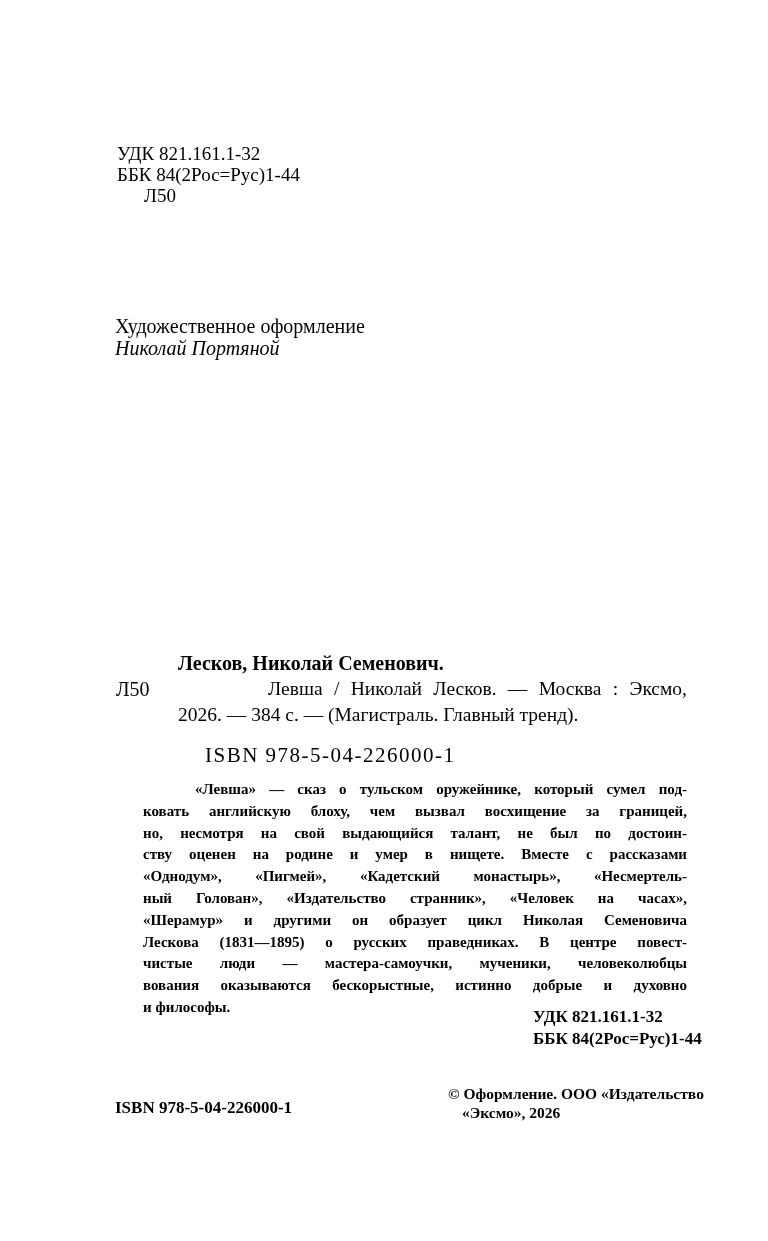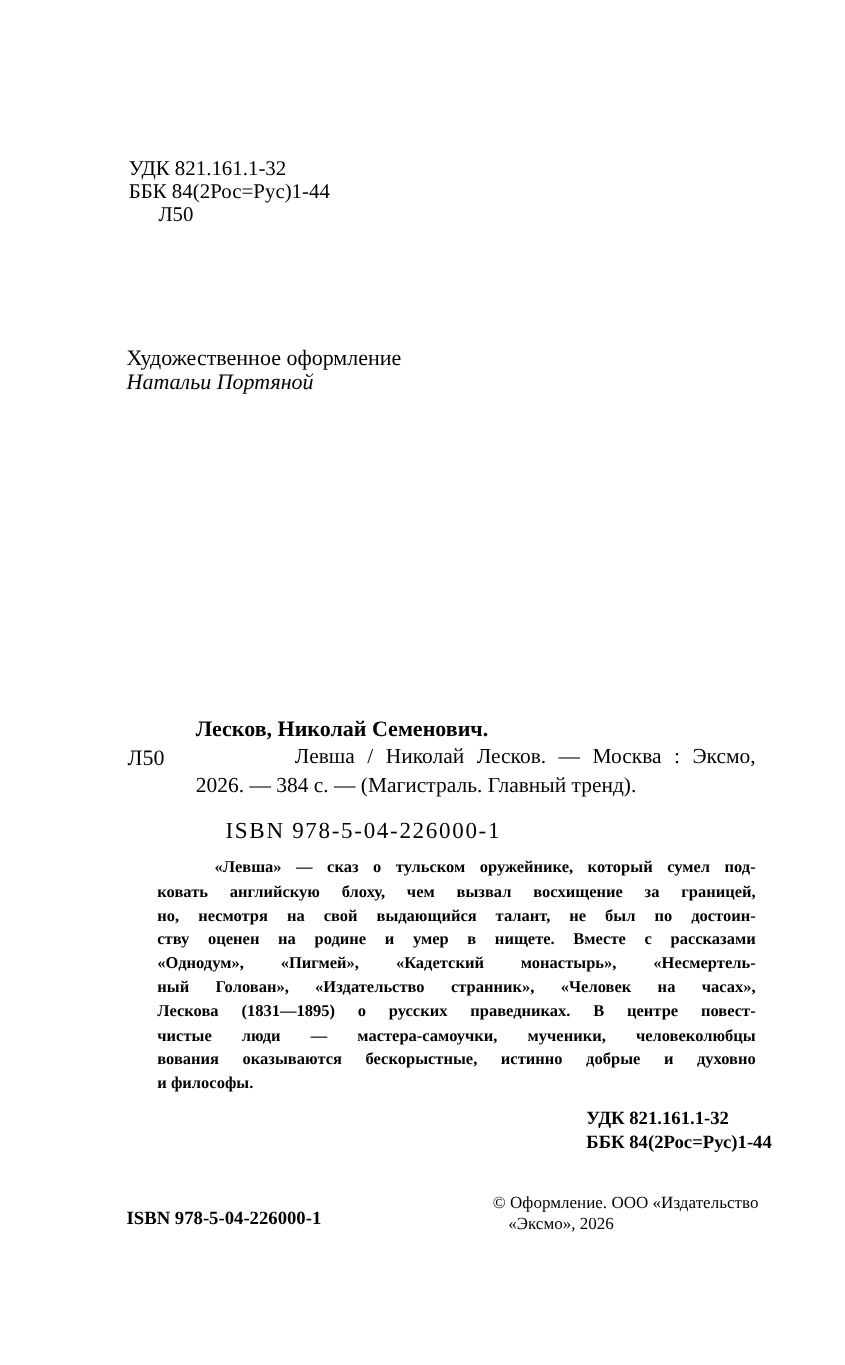--- a/index.html
+++ b/index.html
@@ -94,60 +94,61 @@
     left: 115px;
     top: 1098px;
     font-weight: bold;
     font-size: 17px;
     white-space: nowrap;
   }
   .copyright {
     position: absolute;
     left: 448px;
     top: 1084px;
-    font-weight: normal;
+    font-weight: bold;
     font-size: 15.5px;
     line-height: 19px;
     white-space: nowrap;
   }
   .copyright .cr-line2 { padding-left: 14px; }
 </style>
 </head>
 <body>
 
 <div class="page">
 
   <div class="top-block">
     <div>УДК 821.161.1-32</div>
     <div>ББК 84(2Рос=Рус)1-44</div>
     <div class="code-line">Л50</div>
   </div>
 
   <div class="credit">
     <div>Художественное оформление</div>
-    <div class="designer">Натальи Портяной</div>
+    <div class="designer">Николай Портяной</div>
   </div>
 
   <div class="card">
     <div class="author">Лесков, Николай Семенович.</div>
     <div class="desc-row">
       <div class="margin-code">Л50</div>
       <div class="desc">
         <div class="jline line-first">Левша / Николай Лесков. — Москва : Эксмо,</div>
         <div>2026. — 384 с. — (Магистраль. Главный тренд).</div>
       </div>
     </div>
     <div class="isbn">ISBN 978-5-04-226000-1</div>
     <div class="annotation">
       <div class="jline ann-first">«Левша» — сказ о тульском оружейнике, который сумел под-</div>
       <div class="jline">ковать английскую блоху, чем вызвал восхищение за границей,</div>
       <div class="jline">но, несмотря на свой выдающийся талант, не был по достоин-</div>
       <div class="jline">ству оценен на родине и умер в нищете. Вместе с рассказами</div>
       <div class="jline">«Однодум», «Пигмей», «Кадетский монастырь», «Несмертель-</div>
       <div class="jline">ный Голован», «Издательство странник», «Человек на часах»,</div>
+      <div class="jline">«Шерамур» и другими он образует цикл Николая Семеновича</div>
       <div class="jline">Лескова (1831—1895) о русских праведниках. В центре повест-</div>
       <div class="jline">чистые люди — мастера-самоучки, мученики, человеколюбцы</div>
       <div class="jline">вования оказываются бескорыстные, истинно добрые и духовно</div>
       <div>и философы.</div>
     </div>
   </div>
 
   <div class="classification">
     <div>УДК 821.161.1-32</div>
     <div>ББК 84(2Рос=Рус)1-44</div>

